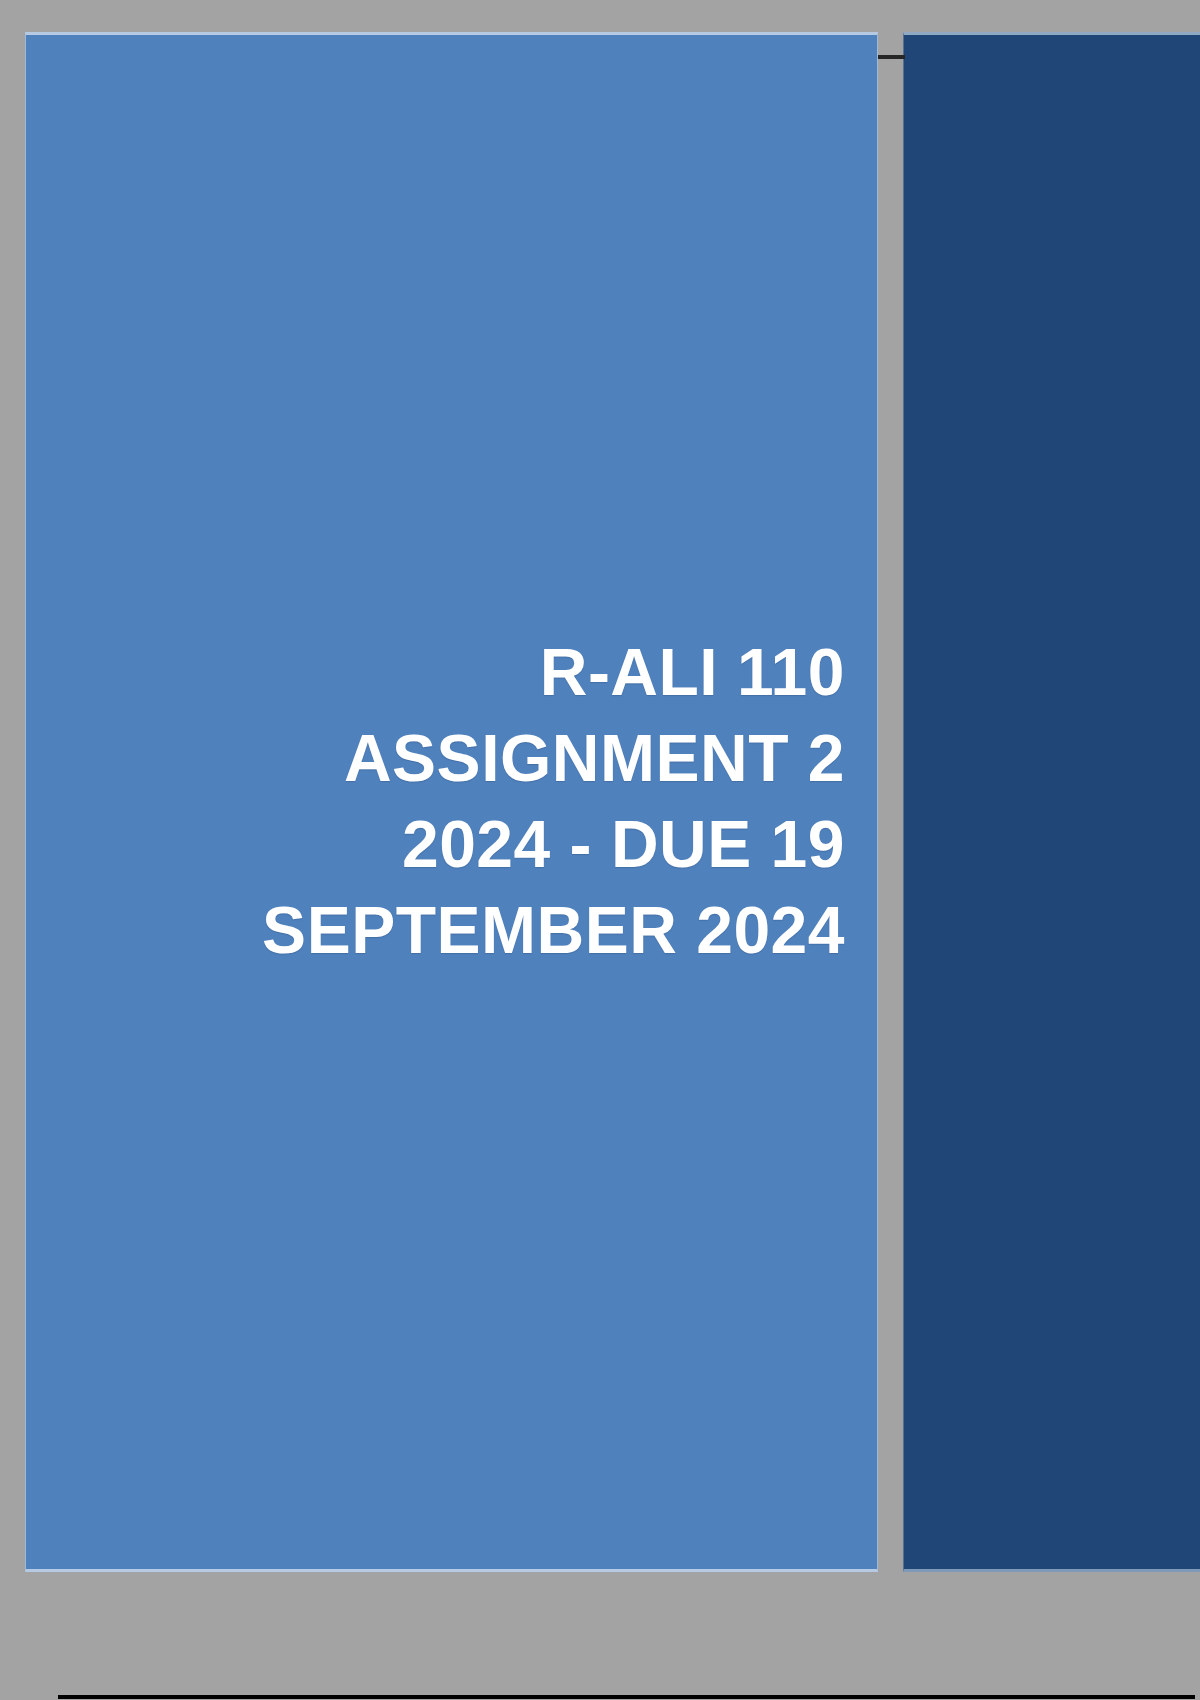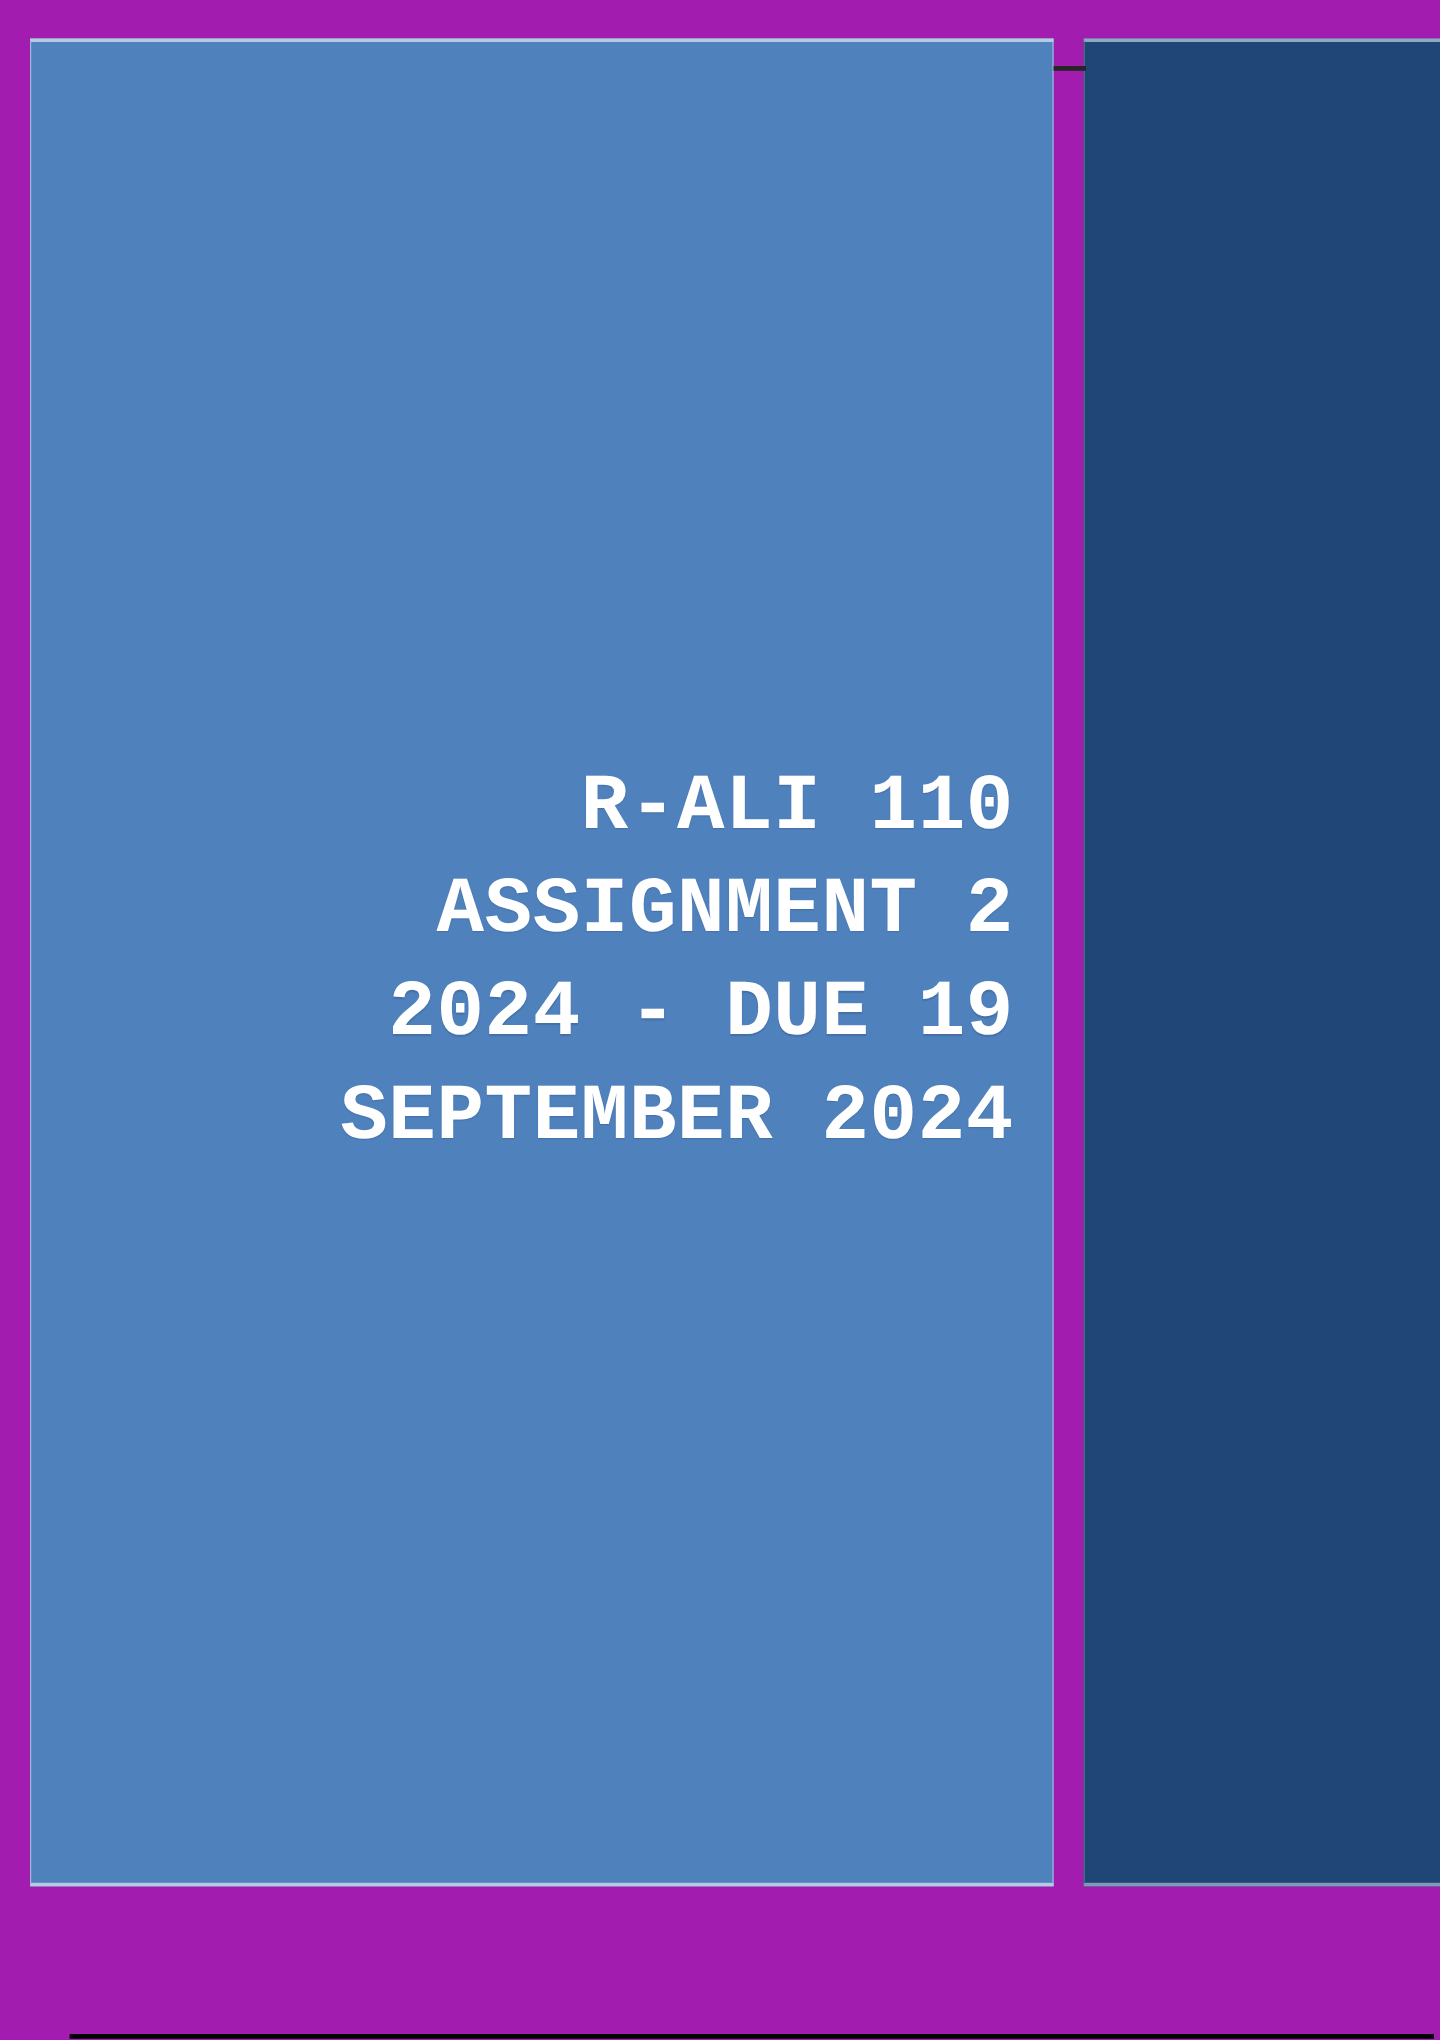--- a/index.html
+++ b/index.html
@@ -12,22 +12,21 @@
     height: 1700px;
     position: relative;
     overflow: hidden;
     font-family: "Liberation Sans", sans-serif;
     -webkit-font-smoothing: antialiased;
   }
 
   .page {
     position: absolute;
     inset: 0;
-    background: #a21caf;
-    font-family: Liberation Mono, monospace;
+    background: #a3a3a3;
   }
 
   
   .title-panel {
     position: absolute;
     left: 25px;
     top: 32px;
     width: 853px;
     height: 1540px;
     background: #4f81bd;

